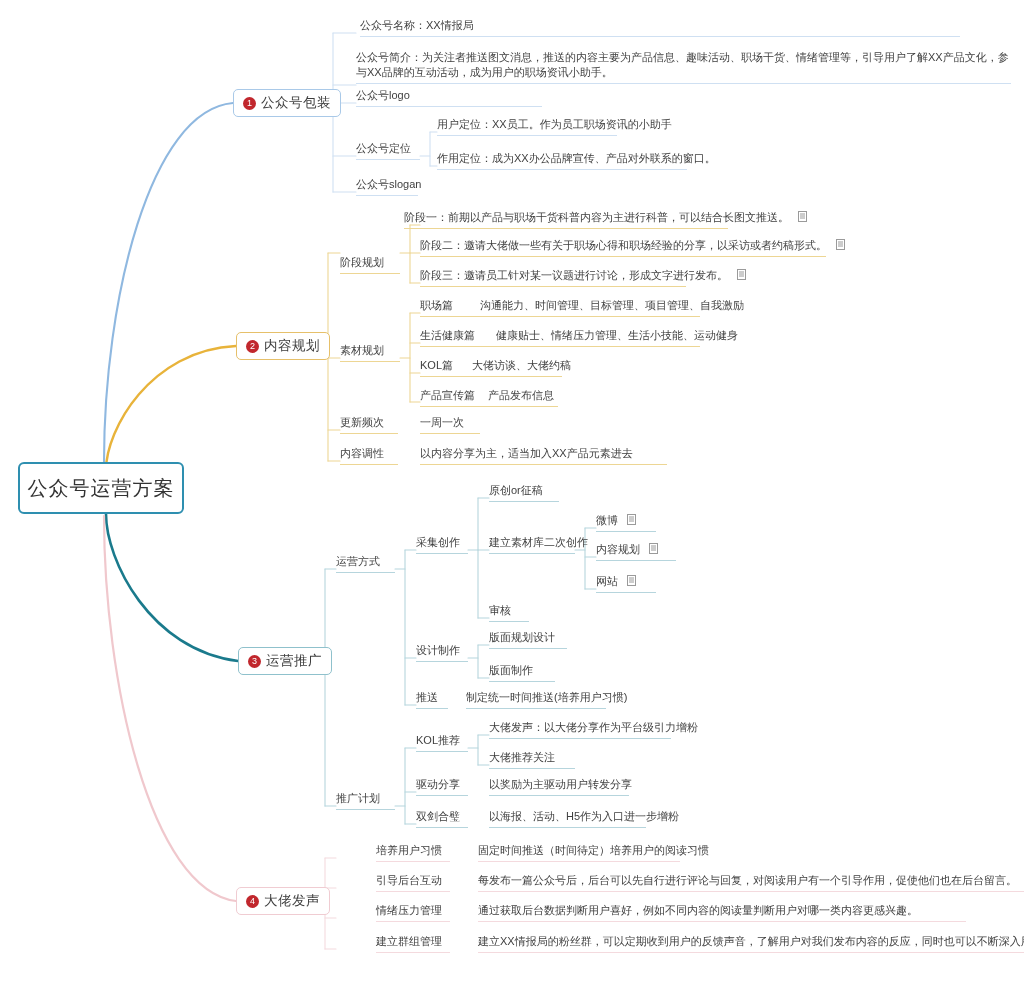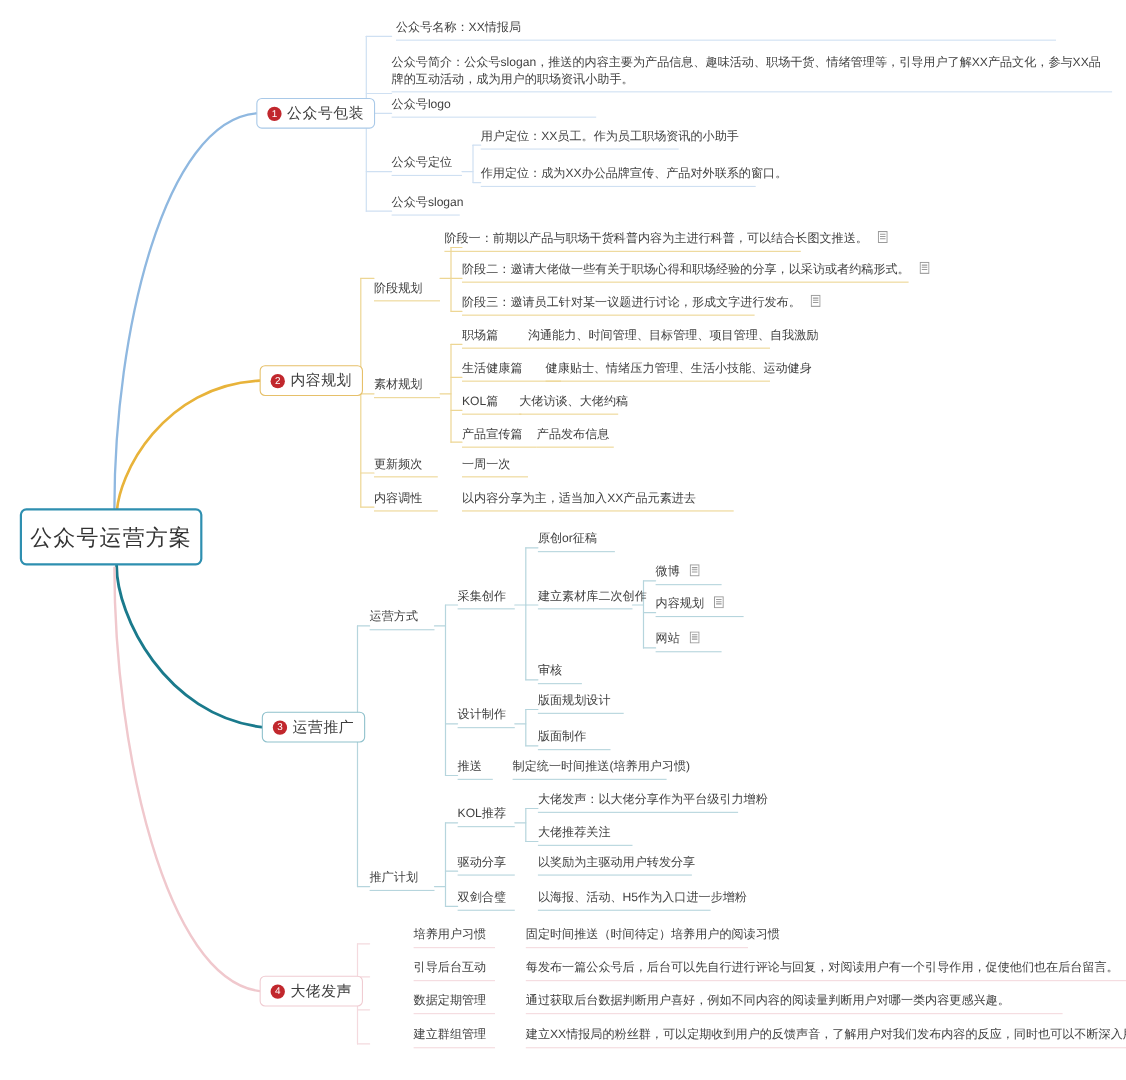--- a/index.html
+++ b/index.html
@@ -196,21 +196,21 @@
     <span>公众号运营方案</span>
   </div>
 
   <div class="l1-node c-blue" style="left:233px;top:89px;">
     <span class="badge">1</span>
     <span class="l1-label">公众号包装</span>
   </div>
 
   <div class="row underline-blue" style="left:360px;top:18px;width:600px;">公众号名称：XX情报局</div>
 
-  <div class="row wrap underline-blue" style="left:356px;top:50px;width:655px;">公众号简介：公众号slogan，推送的内容主要为产品信息、趣味活动、职场干货、情绪管理等，引导用户了解XX产品文化，参与XX品牌的互动活动，成为用户的职场资讯小助手。</div>
+  <div class="row wrap underline-blue" style="left:356px;top:50px;width:655px;">公众号简介：为关注者推送图文消息，推送的内容主要为产品信息、趣味活动、职场干货、情绪管理等，引导用户了解XX产品文化，参与XX品牌的互动活动，成为用户的职场资讯小助手。</div>
 
   <div class="row underline-blue" style="left:356px;top:88px;width:186px;">公众号logo</div>
 
   <div class="row underline-blue" style="left:356px;top:141px;width:64px;">公众号定位</div>
   <div class="row underline-blue" style="left:437px;top:117px;width:180px;">用户定位：XX员工。作为员工职场资讯的小助手</div>
   <div class="row underline-blue" style="left:437px;top:151px;width:250px;">作用定位：成为XX办公品牌宣传、产品对外联系的窗口。</div>
 
   <div class="row underline-blue" style="left:356px;top:177px;width:62px;">公众号slogan</div>
 
   <div class="l1-node c-gold" style="left:236px;top:332px;">
@@ -338,19 +338,19 @@
     <span class="badge">4</span>
     <span class="l1-label">大佬发声</span>
   </div>
 
   <div class="row underline-pink" style="left:336px;top:843px;width:74px;">培养用户习惯</div>
   <div class="row underline-pink" style="left:438px;top:843px;width:202px;">固定时间推送（时间待定）培养用户的阅读习惯</div>
 
   <div class="row underline-pink" style="left:336px;top:873px;width:74px;">引导后台互动</div>
   <div class="row underline-pink" style="left:438px;top:873px;width:560px;">每发布一篇公众号后，后台可以先自行进行评论与回复，对阅读用户有一个引导作用，促使他们也在后台留言。</div>
 
-  <div class="row underline-pink" style="left:336px;top:903px;width:74px;">数据定期管理</div>
+  <div class="row underline-pink" style="left:336px;top:903px;width:74px;">情绪压力管理</div>
   <div class="row underline-pink" style="left:438px;top:903px;width:488px;">通过获取后台数据判断用户喜好，例如不同内容的阅读量判断用户对哪一类内容更感兴趣。</div>
 
   <div class="row underline-pink" style="left:336px;top:934px;width:74px;">建立群组管理</div>
   <div class="row underline-pink" style="left:438px;top:934px;width:570px;">建立XX情报局的粉丝群，可以定期收到用户的反馈声音，了解用户对我们发布内容的反应，同时也可以不断深入用户，了解用户真正喜欢什么。</div>
 
 </div>
 
 </body></html>

